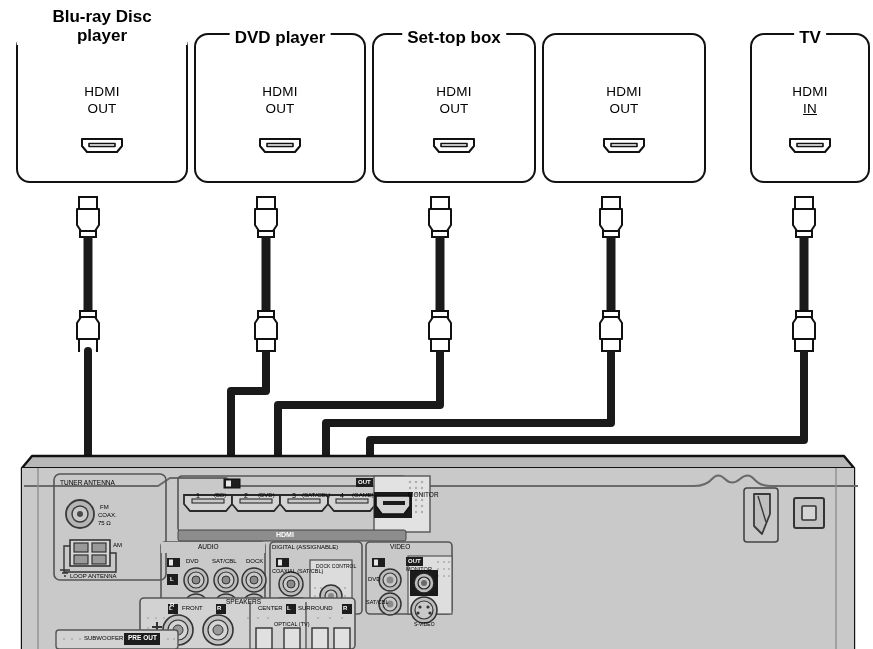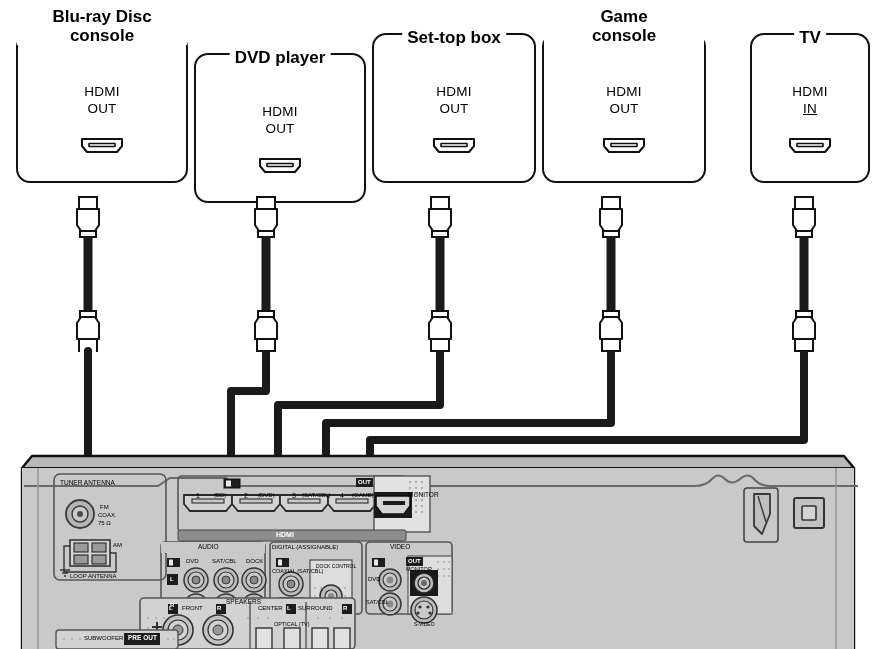--- a/index.html
+++ b/index.html
@@ -37,33 +37,33 @@
 <body>
 
 <div id="stage">
 
   <div class="device" style="left:10px;top:33px;width:172px;height:150px;">
     <svg class="box" viewBox="0 0 172 150">
       <path d="M14 1 H52 M120 1 H158 A13 13 0 0 1 171 14 V136 A13 13 0 0 1 158 149 H14 A13 13 0 0 1 1 136 V14 A13 13 0 0 1 14 1 Z" fill="#fff" stroke="#111" stroke-width="2" stroke-linecap="round" stroke-linejoin="round"></path>
     </svg>
     <div class="title two" style="top:-26px;width:160px;">
       <div>Blu-ray Disc</div>
-      <div>console</div>
+      <div>player</div>
     </div>
     <div class="hdmi-label" style="top:50px;">HDMI</div>
     <div class="hdmi-label" style="top:67px;">OUT</div>
     <div class="port" style="top:104px;">
       <svg width="44" height="17" viewBox="0 0 44 17">
         <path d="M2 2 H42 V9 L37 15 H7 L2 9 Z" fill="#fff" stroke="#111" stroke-width="2" stroke-linejoin="round"></path>
         <path d="M9 6.5 H35 V9.5 H9 Z" fill="#fff" stroke="#111" stroke-width="1.6" stroke-linejoin="round"></path>
       </svg>
     </div>
   </div>
 
-  <div class="device" style="left:188px;top:33px;width:172px;height:150px;margin-top:20px;">
+  <div class="device" style="left:188px;top:33px;width:172px;height:150px;">
     <svg class="box" viewBox="0 0 172 150">
       <path d="M14 1 H22 M150 1 H158 A13 13 0 0 1 171 14 V136 A13 13 0 0 1 158 149 H14 A13 13 0 0 1 1 136 V14 A13 13 0 0 1 14 1 Z" fill="#fff" stroke="#111" stroke-width="2" stroke-linecap="round" stroke-linejoin="round"></path>
     </svg>
     <div class="title" style="top:-5px;">DVD player</div>
     <div class="hdmi-label" style="top:50px;">HDMI</div>
     <div class="hdmi-label" style="top:67px;">OUT</div>
     <div class="port" style="top:104px;">
       <svg width="44" height="17" viewBox="0 0 44 17">
         <path d="M2 2 H42 V9 L37 15 H7 L2 9 Z" fill="#fff" stroke="#111" stroke-width="2" stroke-linejoin="round"></path>
         <path d="M9 6.5 H35 V9.5 H9 Z" fill="#fff" stroke="#111" stroke-width="1.6" stroke-linejoin="round"></path>
@@ -83,24 +83,20 @@
         <path d="M2 2 H42 V9 L37 15 H7 L2 9 Z" fill="#fff" stroke="#111" stroke-width="2" stroke-linejoin="round"></path>
         <path d="M9 6.5 H35 V9.5 H9 Z" fill="#fff" stroke="#111" stroke-width="1.6" stroke-linejoin="round"></path>
       </svg>
     </div>
   </div>
 
   <div class="device" style="left:536px;top:33px;width:164px;height:150px;">
     <svg class="box" viewBox="0 0 164 150">
       <path d="M14 1 H40 M124 1 H150 A13 13 0 0 1 163 14 V136 A13 13 0 0 1 150 149 H14 A13 13 0 0 1 1 136 V14 A13 13 0 0 1 14 1 Z" fill="#fff" stroke="#111" stroke-width="2" stroke-linecap="round" stroke-linejoin="round"></path>
     </svg>
-    <div class="title two" style="top:-26px;width:150px;">
-      <div>Game</div>
-      <div>console</div>
-    </div>
     <div class="hdmi-label" style="top:50px;">HDMI</div>
     <div class="hdmi-label" style="top:67px;">OUT</div>
     <div class="port" style="top:104px;">
       <svg width="44" height="17" viewBox="0 0 44 17">
         <path d="M2 2 H42 V9 L37 15 H7 L2 9 Z" fill="#fff" stroke="#111" stroke-width="2" stroke-linejoin="round"></path>
         <path d="M9 6.5 H35 V9.5 H9 Z" fill="#fff" stroke="#111" stroke-width="1.6" stroke-linejoin="round"></path>
       </svg>
     </div>
   </div>
 

